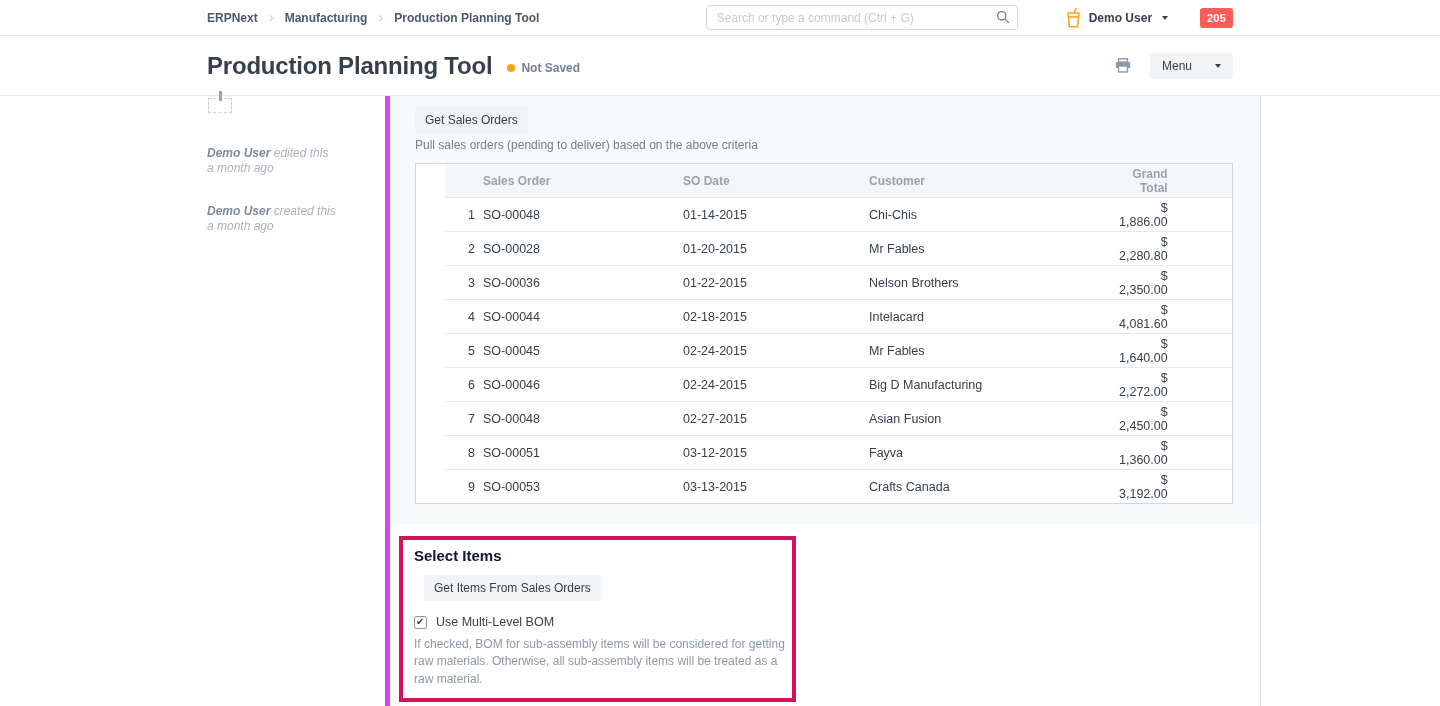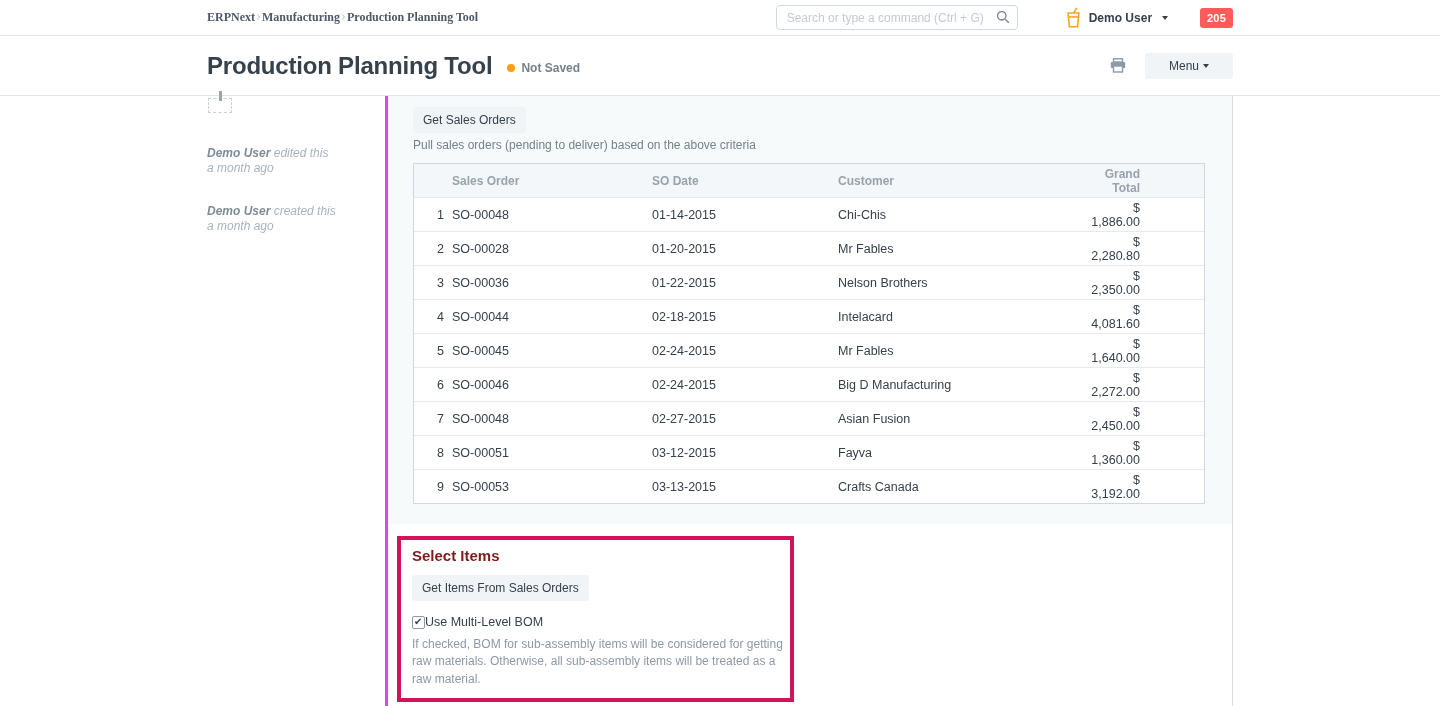--- a/index.html
+++ b/index.html
@@ -8,24 +8,24 @@
     width: 1440px; height: 706px; overflow: hidden;
     background: #fff; color: #36414c;
     font-family: "Liberation Sans", "DejaVu Sans", sans-serif;
     font-size: 12px;
   }
   a { text-decoration: none; color: inherit; cursor: pointer; }
 
   
   .navbar { height: 36px; background: #fff; border-bottom: 1px solid #dfe4e8; }
   .nav-inner { width: 1026px; margin: 0 auto; height: 100%; display: flex; align-items: center; }
-  .breadcrumb { display: flex; align-items: center; gap: 1px; font-weight: bold; font-size: 12px; color: #4c5a67; font-family: Liberation Serif, serif; }
+  .breadcrumb { display: flex; align-items: center; gap: 11px; font-weight: bold; font-size: 12px; color: #4c5a67; }
   .chev { color: #c6cdd4; font-size: 15px; font-weight: normal; line-height: 1; transform: translateY(-1px); }
   .nav-right { margin-left: auto; display: flex; align-items: center; }
-  .searchbox { position: relative; width: 242px; }
+  .searchbox { position: relative; width: 312px; }
   .searchbox input {
     width: 100%; height: 25px; border: 1px solid #d1d8dd; border-radius: 4px;
     padding: 0 28px 0 10px; font-size: 12px; color: #36414c; outline: none;
     font-family: inherit; background: #fff;
   }
   .searchbox input::placeholder { color: #c3cbd3; }
   .search-icon { position: absolute; right: 8px; top: 5px; }
   .user-menu { display: flex; align-items: center; margin-left: 48px; gap: 8px; font-weight: bold; cursor: pointer; }
   .caret { width: 0; height: 0; border-left: 3.5px solid transparent; border-right: 3.5px solid transparent; border-top: 4px solid #36414c; margin-left: 2px; }
   .notif-badge {
@@ -38,50 +38,50 @@
   .head-inner { width: 1026px; margin: 0 auto; height: 100%; display: flex; align-items: center; }
   .page-title { font-size: 24px; font-weight: bold; letter-spacing: -.2px; }
   .indicator { display: flex; align-items: center; gap: 6px; margin-left: 15px; font-weight: bold; color: #76808b; padding-top: 4px; }
   .indicator-dot { width: 8px; height: 8px; border-radius: 50%; background: #ffa00a; }
   .head-actions { margin-left: auto; display: flex; align-items: center; gap: 17px; }
   .icon-btn { background: none; border: none; padding: 2px; cursor: pointer; line-height: 0; }
   .btn {
     background: #f0f4f7; border: none; border-radius: 3px; color: #36414c;
     font-size: 12px; font-family: inherit; padding: 6px 10px; cursor: pointer; line-height: 14px;
   }
-  .menu-btn { display: inline-flex; align-items: center; gap: 2px; padding: 6px 24px; }
+  .menu-btn { display: inline-flex; align-items: center; gap: 21px; padding: 6px 12px; }
 
   
   .body-inner { width: 1026px; margin: 0 auto; display: flex; align-items: stretch; height: 610px; }
   .sidebar { width: 178px; padding-top: 2px; font-size: 12px; flex: none; }
   .dashed-box { position: relative; width: 24px; height: 15px; border: 1px dashed #c9d0d6; margin-left: 1px; cursor: pointer; }
   .dashed-notch { position: absolute; top: -8px; left: 10px; width: 3px; height: 10px; background: #9aa4ae; }
   .activity { line-height: 15px; color: #a9b3bc; font-style: italic; }
   .activity b { color: #7f8c98; }
   .activity.first { margin-top: 33px; }
   .activity + .activity { margin-top: 28px; }
 
-  .main-col { flex: 1; border-left: 3px solid #d946ef; border-right: 1px solid #d7dde2; background: #fff; }
+  .main-col { flex: 1; border-left: 5px solid #d946ef; border-right: 1px solid #d7dde2; background: #fff; }
   .section-grid { background: #f7fafb; padding: 11px 27px 20px 25px; }
   .helper-text { color: #74808b; margin-top: 5px; }
 
   
-  .so-table { margin-top: 11px; background: #fff; border: 1px solid #d1d8dd; font-size: 12.5px; }
+  .so-table { margin-top: 11px; background: #fff; border: 1px solid #d1d8dd; font-size: 12.5px; padding-left: 29px; }
   .t-row { display: grid; grid-template-columns: 38px 200px 186px 250px 1fr 56px; align-items: center; height: 34px; border-top: 1px solid #e6eaee; cursor: pointer; }
   .t-row.header { border-top: none; background: #f4f7fa; color: #98a3ae; font-weight: bold; font-size: 12px; height: 33px; cursor: default; }
   .cell.idx { text-align: right; padding-right: 8px; }
   .cell.total { text-align: right; padding-right: 8px; }
   .t-footer { border-top: 1px solid #e6eaee; padding: 5px 9px; }
 
   
   .section-items { background: #fff; padding: 12px 0 0 9px; }
   .highlight-box { width: 397px; border: 4px solid #d1135b; padding: 7px 11px 10px 11px; }
-  .section-heading { font-size: 15px; font-weight: bold; color: #7f1d1d; }
-  .get-items-btn { margin-top: 11px; }
-  .checkbox-row { display: flex; align-items: center; margin-top: 14px; font-size: 12.5px; cursor: pointer; }
+  .section-heading { font-size: 15px; font-weight: bold; color: #0f172a; }
+  .get-items-btn { margin-top: 11px; margin-left: 10px; }
+  .checkbox-row { display: flex; align-items: center; gap: 9px; margin-top: 14px; font-size: 12.5px; cursor: pointer; }
   .checkbox { position: relative; width: 13px; height: 13px; border: 1px solid #8d99a6; border-radius: 2px; background: #fff; flex: none; cursor: pointer; }
   .checkbox.checked::after { content: "\2714"; position: absolute; top: -1px; left: 1px; font-size: 10px; color: #36414c; }
   .bom-desc { margin-top: 7px; width: 372px; color: #8d99a6; line-height: 1.45; }
 </style>
 </head>
 <body>
 
 <nav class="navbar">
   <div class="nav-inner">
     <div class="breadcrumb">

